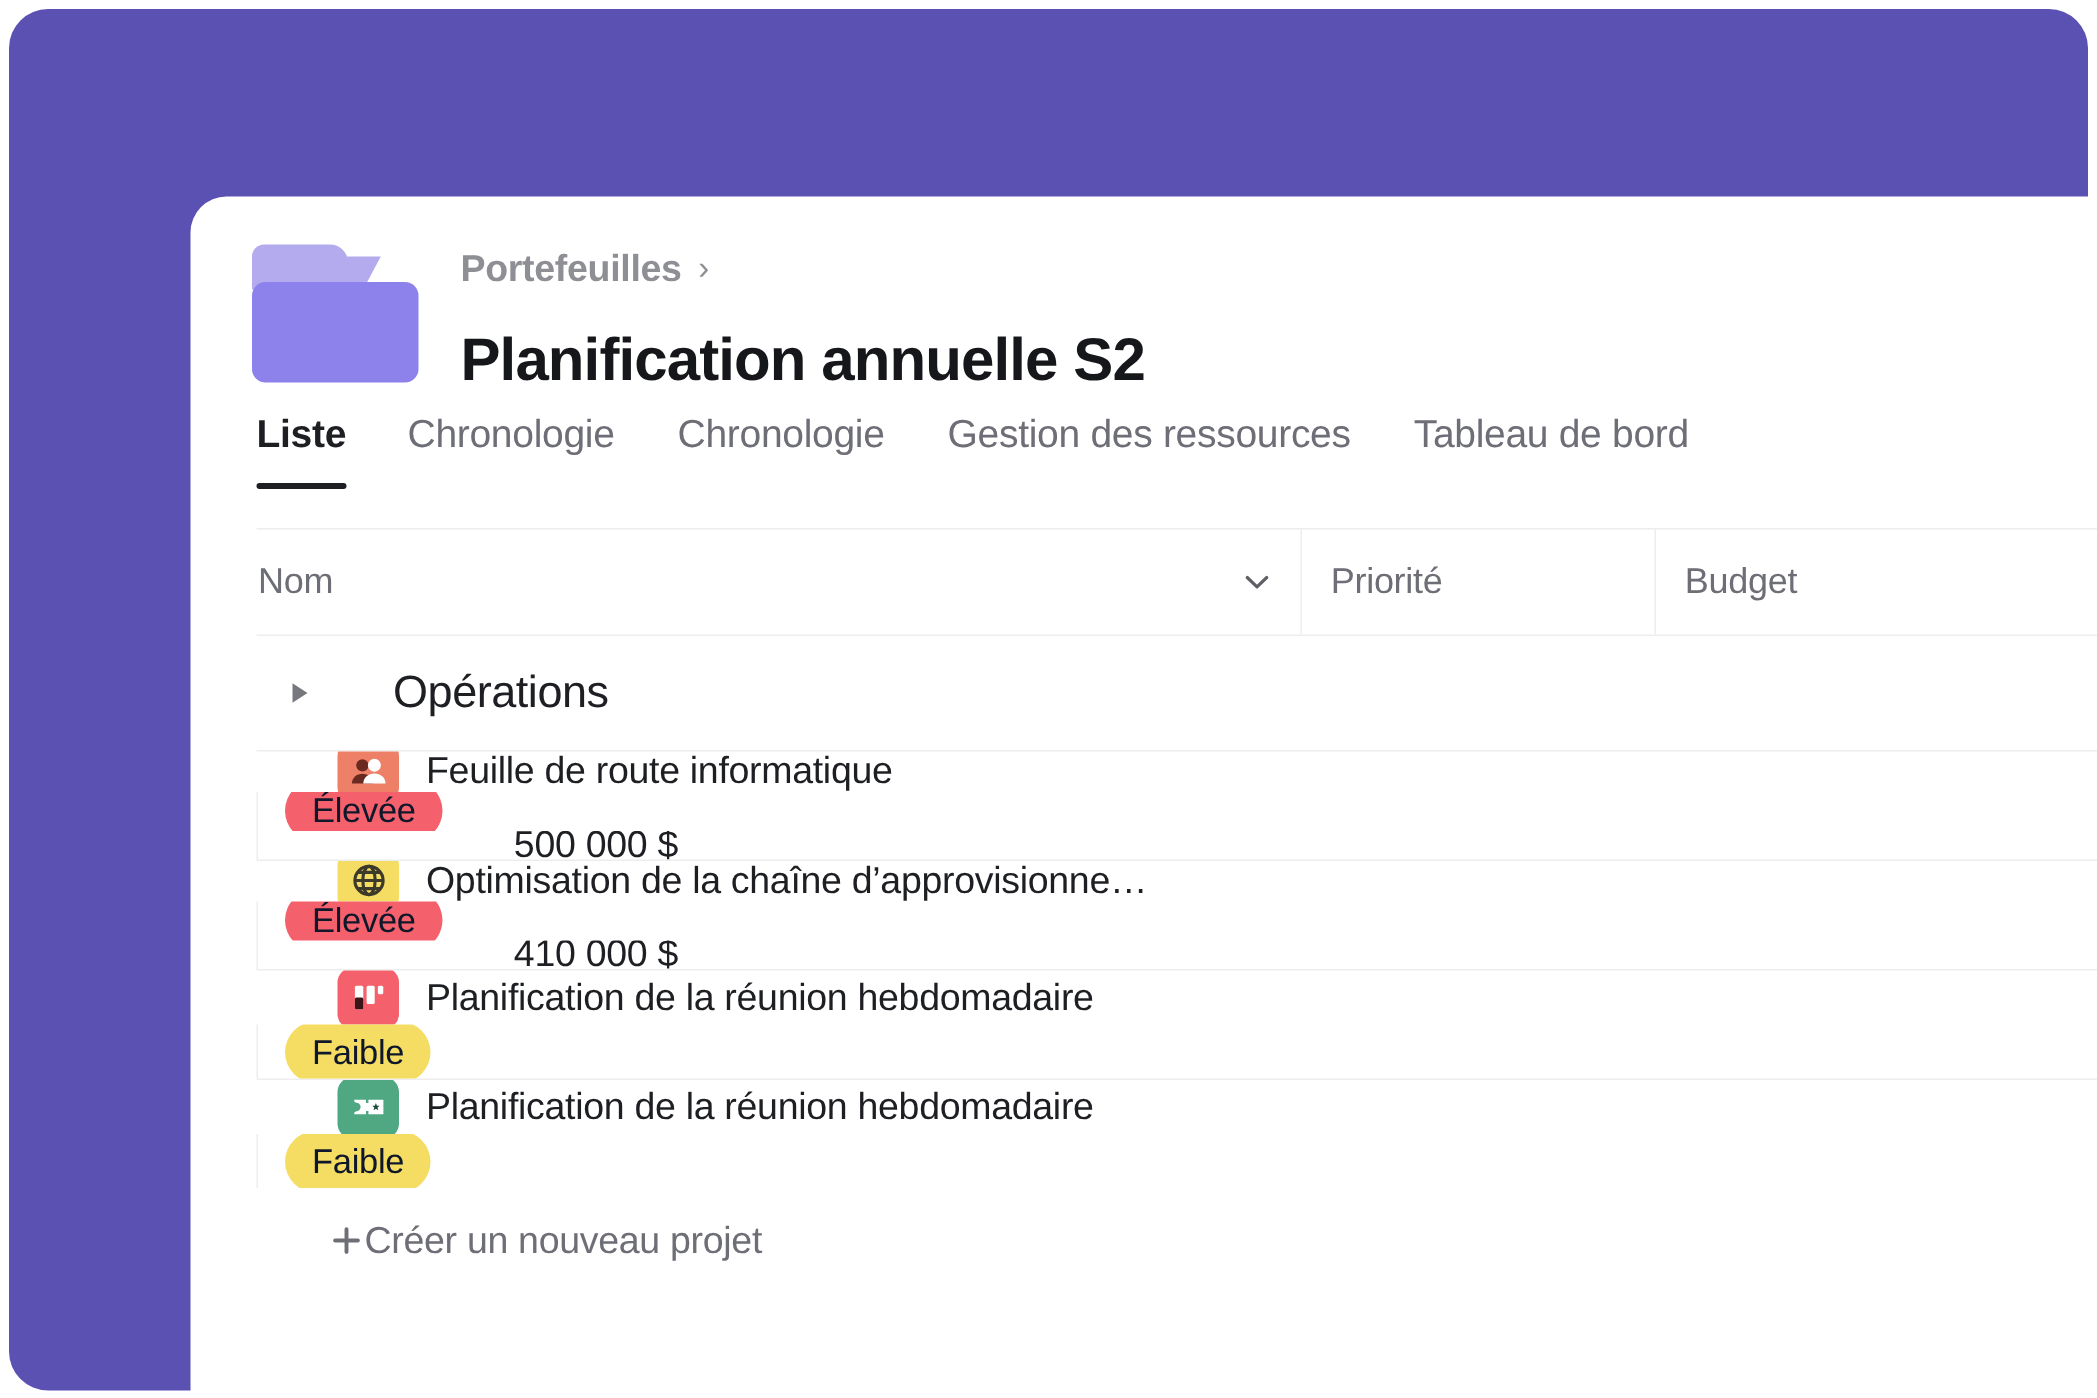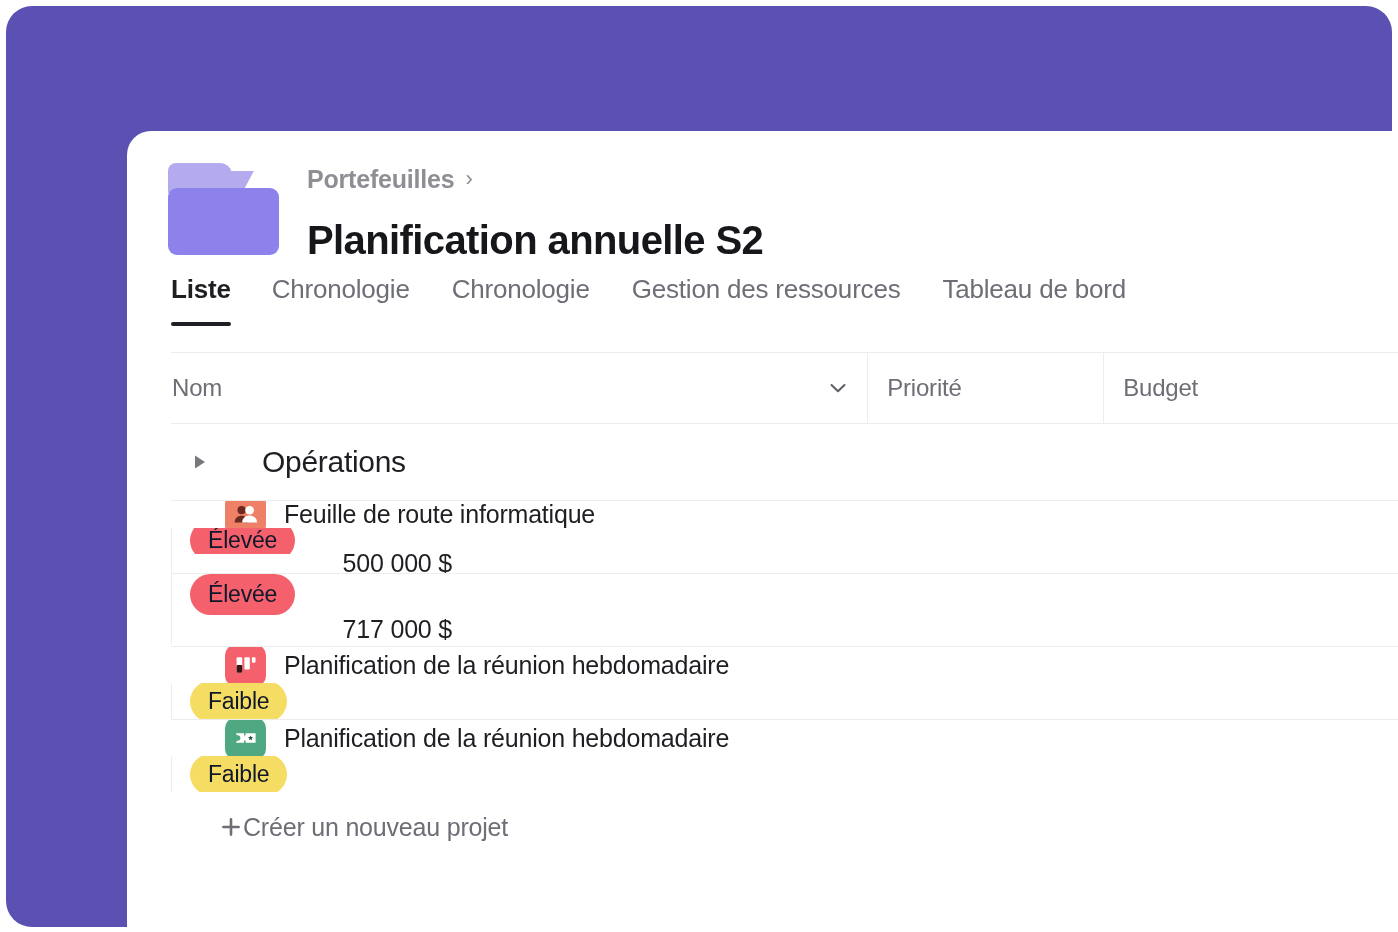--- a/index.html
+++ b/index.html
@@ -369,24 +369,34 @@
           </span>
           <span class="row-name-text">Feuille de route informatique</span>
         </div>
         <div class="td col-priority">
           <span class="badge" style="background:#f4606b">Élevée</span>
         </div>
         <div class="td col-budget">500 000 $</div>
       </div>
 
       <div class="trow">
+        <div class="td col-name">
+          <span class="proj-icon" style="background:#f5dd63">
+            <svg width="26" height="26" viewBox="0 0 26 26" fill="none">
+              <circle cx="13" cy="13" r="9.4" stroke="#3c3a2a" stroke-width="2.1"></circle>
+              <ellipse cx="13" cy="13" rx="4.1" ry="9.4" stroke="#3c3a2a" stroke-width="2.1"></ellipse>
+              <path d="M3.6 13h18.8M5.2 7.6h15.6M5.2 18.4h15.6" stroke="#3c3a2a" stroke-width="2.1"></path>
+            </svg>
+          </span>
+          <span class="row-name-text">Optimisation de la chaîne d’approvisionne…</span>
+        </div>
         <div class="td col-priority">
           <span class="badge" style="background:#f4606b">Élevée</span>
         </div>
-        <div class="td col-budget">717 000 $</div>
+        <div class="td col-budget">410 000 $</div>
       </div>
 
       <div class="trow">
         <div class="td col-name">
           <span class="proj-icon" style="background:#f4606b">
             <svg width="24" height="24" viewBox="0 0 24 24" fill="none">
               <rect x="2.6" y="4.2" width="5.6" height="15.6" rx="1" fill="#ffffff"></rect>
               <rect x="2.6" y="12" width="5.6" height="7.8" rx="1" fill="#3b1418"></rect>
               <rect x="10.4" y="4.2" width="5.4" height="12.2" rx="1" fill="#ffffff"></rect>
               <rect x="17.9" y="4.2" width="3.6" height="5.6" rx="1" fill="#ffffff"></rect>

